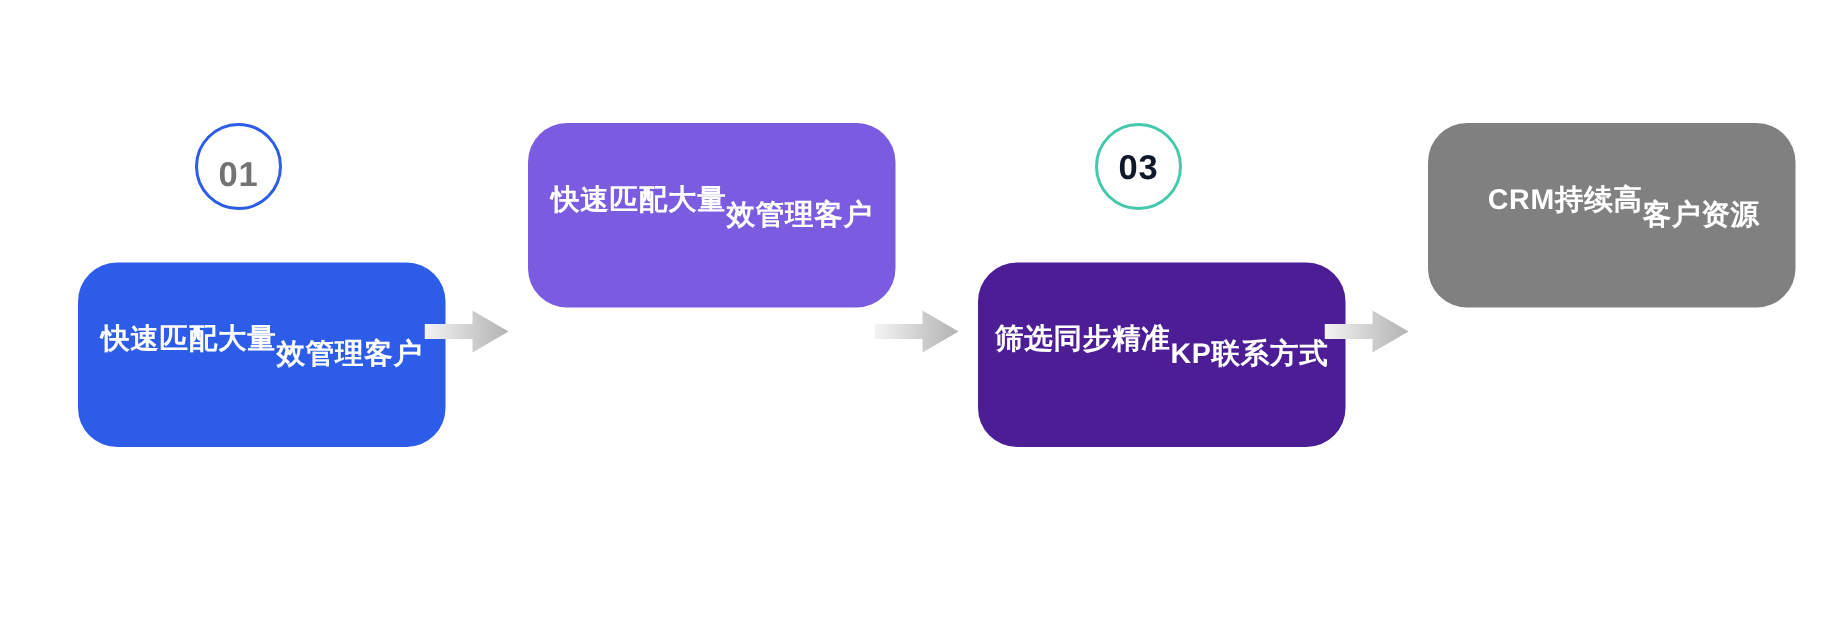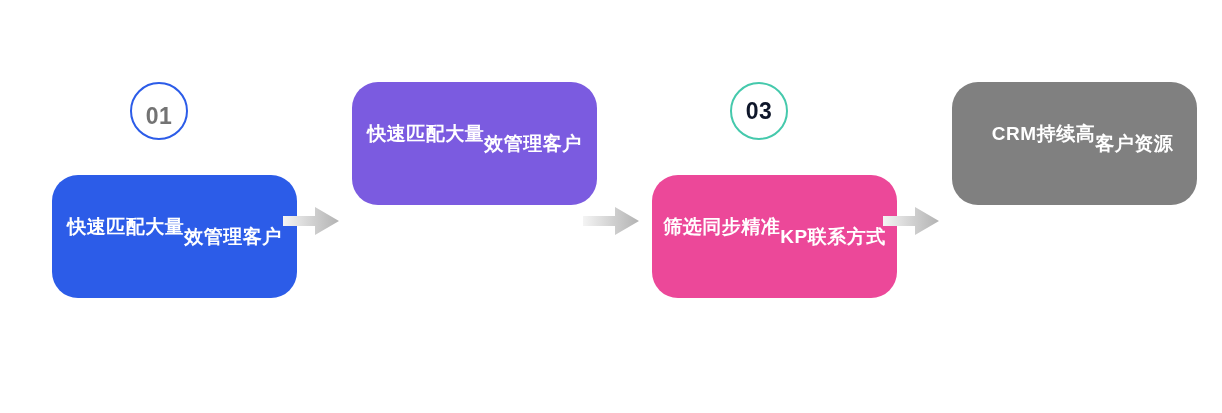--- a/index.html
+++ b/index.html
@@ -181,21 +181,21 @@
         </svg>
       </span>
     </div>
 
     <div class="step step-3">
       <div class="badge-row">
         <div class="badge" style="border-color: rgb(69, 201, 172);">
           <span class="badge-num" style="color: #0f172a;">03</span>
         </div>
       </div>
-      <div class="card" style="background: #ec4899;">
+      <div class="card" style="background: #4c1d95;">
         <span class="card-line l1">筛选同步精准</span>
         <span class="card-line l2">KP联系方式</span>
       </div>
     </div>
 
     <div class="arrow">
       <span>
         <svg width="56" height="28" viewBox="0 0 56 28" xmlns="http://www.w3.org/2000/svg">
           <defs>
             <linearGradient id="arrGrad3" x1="0" y1="0" x2="1" y2="0">

